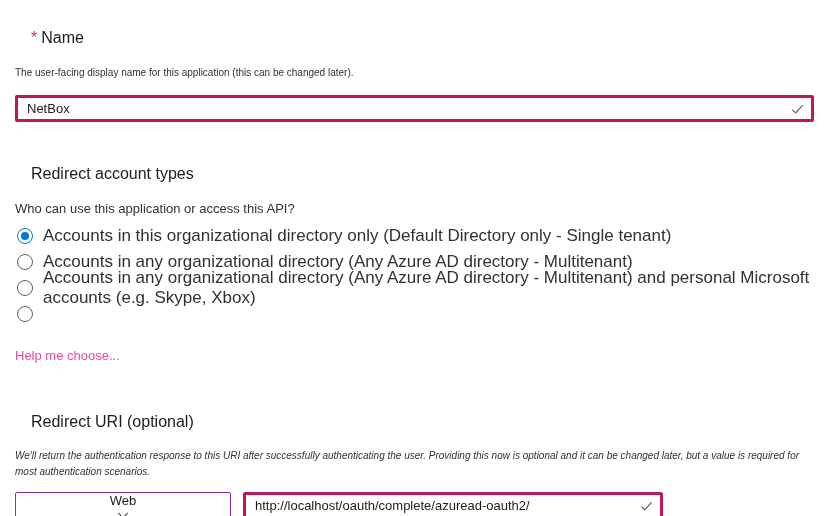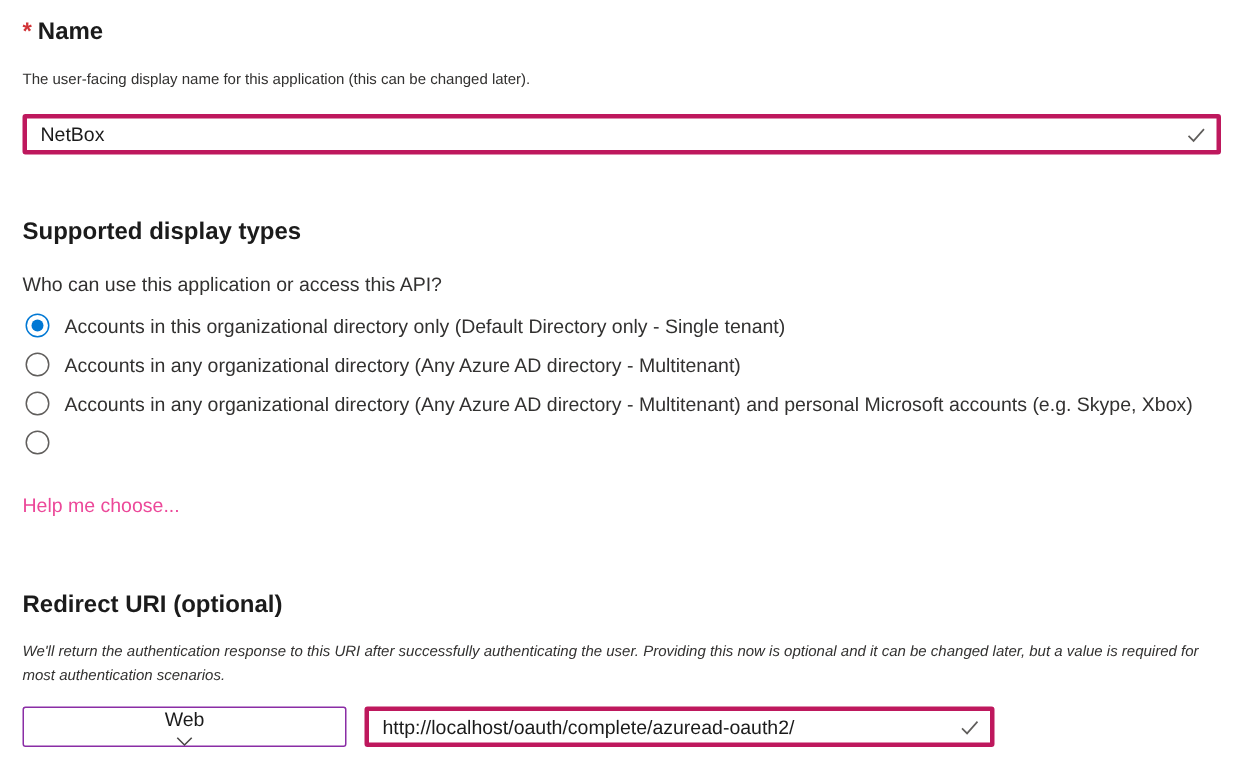--- a/index.html
+++ b/index.html
@@ -10,22 +10,22 @@
     width: 829px;
     height: 516px;
     overflow: hidden;
   }
   .page { padding: 12px 15px 0 15px; }
 
   .section-title {
     font-size: 16px;
     line-height: 20px;
     color: #1b1b1b;
-    font-weight: 700;
-    margin: 0;
+    font-weight: 400;
+    margin: 16px;
   }
   .req { color: #d13438; margin-right: 4px; }
 
   .desc {
     font-size: 10px;
     line-height: 18px;
     color: #323130;
     margin: 13px 0 0 0;
     max-width: 805px;
   }
@@ -73,21 +73,21 @@
     background: #fff;
   }
   .radio-row.selected .radio { border-color: #0078d4; }
   .radio-row.selected .radio::after {
     content: "";
     position: absolute;
     inset: 3px;
     border-radius: 50%;
     background: #0078d4;
   }
-  .radio-label { font-size: 13px; margin-left: 10px; color: #323130; }
+  .radio-label { font-size: 17px; margin-left: 10px; color: #323130; }
 
   .help-link {
     display: inline-block;
     margin-top: 21px;
     font-size: 13px;
     color: #ec4899;
     text-decoration: none;
     cursor: pointer;
   }
 
@@ -123,21 +123,21 @@
 
   <div class="input-wrap">
     <input class="text-input" type="text" value="NetBox" style="">
     <span class="check-icon">
       <svg viewBox="0 0 16 16" width="15" height="15">
           <path d="M2.5 8.6l3.6 3.6 7.4-8.4" fill="none" stroke="#605e5c" stroke-width="1.2"></path>
         </svg>
     </span>
   </div>
 
-  <h2 class="section-title title-accounts">Supported display types</h2>
+  <h2 class="section-title title-accounts">Redirect account types</h2>
 
   <p class="desc question">Who can use this application or access this API?</p>
 
   <div class="radio-group">
     <div class="radio-row selected">
       <span class="radio"></span>
       <span class="radio-label">Accounts in this organizational directory only (Default Directory only - Single tenant)</span>
     </div>
     <div class="radio-row">
       <span class="radio"></span>

